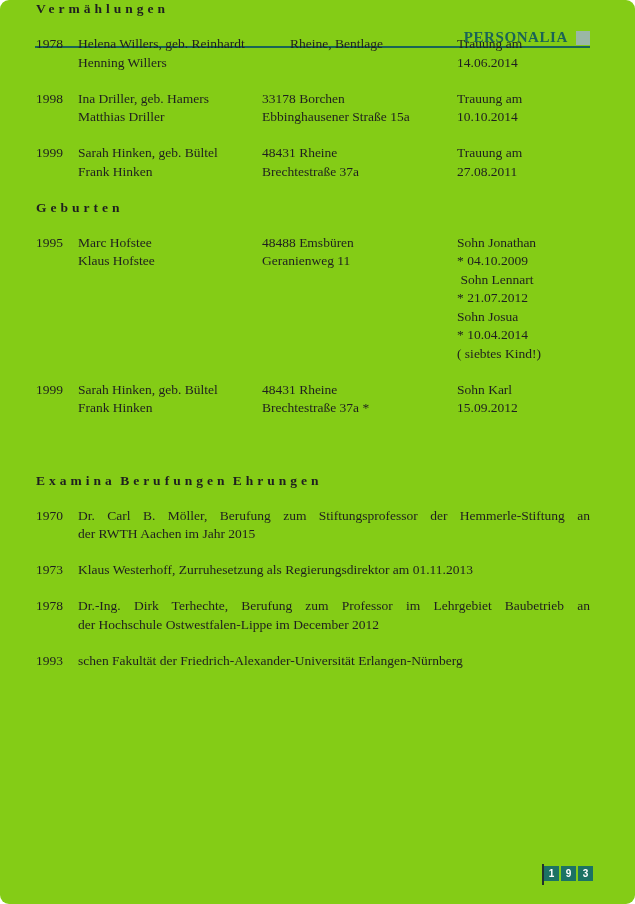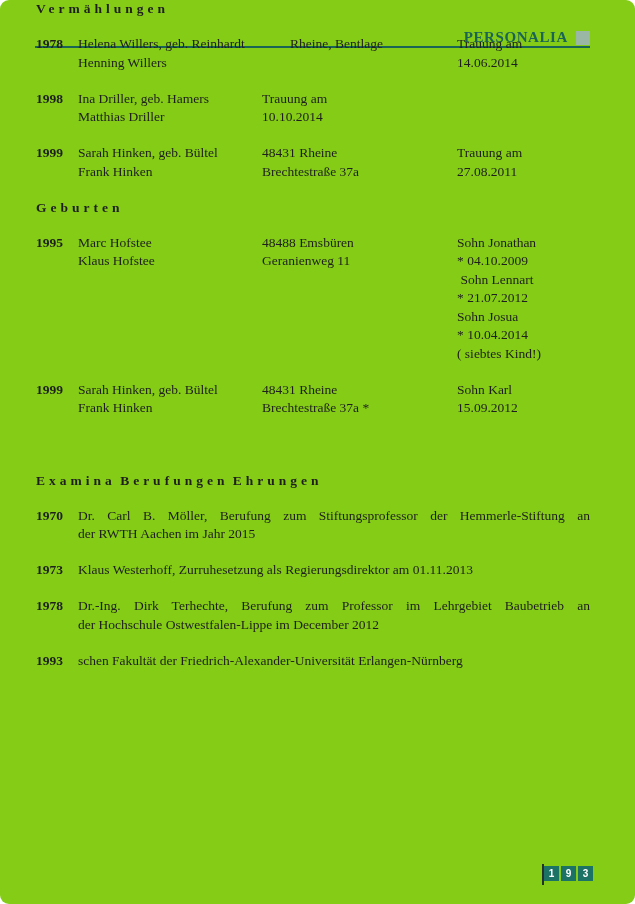--- a/index.html
+++ b/index.html
@@ -34,21 +34,21 @@
   .section-heading {
     font-weight:bold; font-size:13.5px; line-height:18px;
     letter-spacing:4px; word-spacing:-3px;
     margin:0 0 17px 0;
   }
   .section-heading.first { }
   .section-heading.spaced { margin-top:54px; }
 
   .row { display:flex; margin:0 0 17.5px 0; font-size:13.5px; }
   .cell { white-space:pre; line-height:18.5px; }
-  .col-year  { width:42px;font-weight:bold; }
+  .col-year  { width:42px; }
   .col-names { width:184px; }
   .col-addr  { width:195px; }
   .col-addr.indent { padding-left:28px; box-sizing:border-box; }
   .col-event { flex:1; }
 
   .entry { display:flex; margin:0 0 17.5px 0; font-size:13.5px; }
   .entry-text { width:512px; }
   .entry-line { line-height:18.5px; }
   .entry-line.just { text-align:justify; text-align-last:justify; }
   .entry-line:empty { display:none; }
@@ -86,20 +86,22 @@
 Henning Willers</div>
       <div class="cell col-addr indent">Rheine, Bentlage</div>
       <div class="cell col-event">Trauung am
 14.06.2014</div>
     </div>
 
     <div class="row">
       <div class="cell col-year">1998</div>
       <div class="cell col-names">Ina Driller, geb. Hamers
 Matthias Driller</div>
+      <div class="cell col-addr">33178 Borchen
+Ebbinghausener Straße 15a</div>
       <div class="cell col-event">Trauung am
 10.10.2014</div>
     </div>
 
     <div class="row">
       <div class="cell col-year">1999</div>
       <div class="cell col-names">Sarah Hinken, geb. Bültel
 Frank Hinken</div>
       <div class="cell col-addr">48431 Rheine
 Brechtestraße 37a</div>

